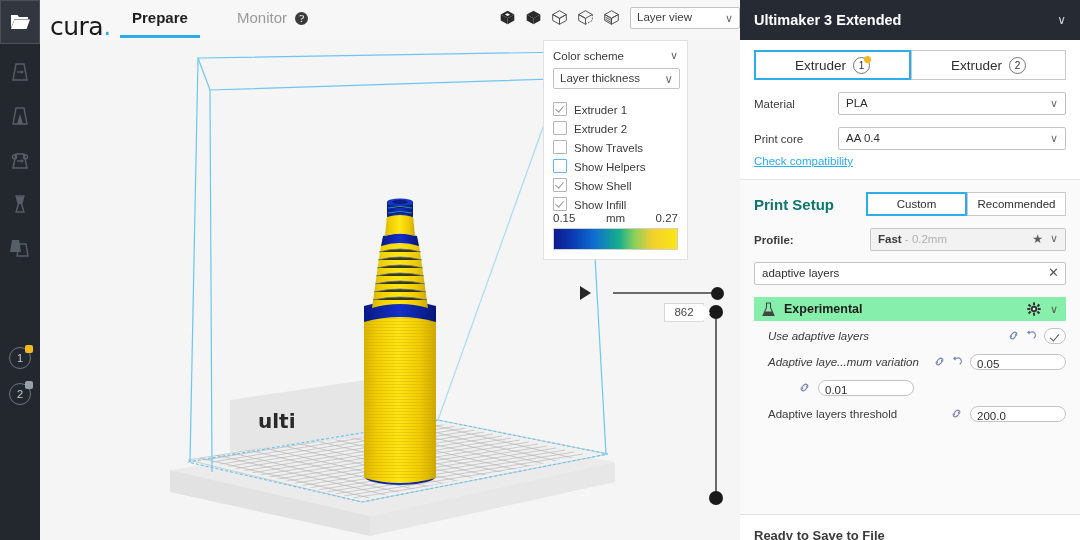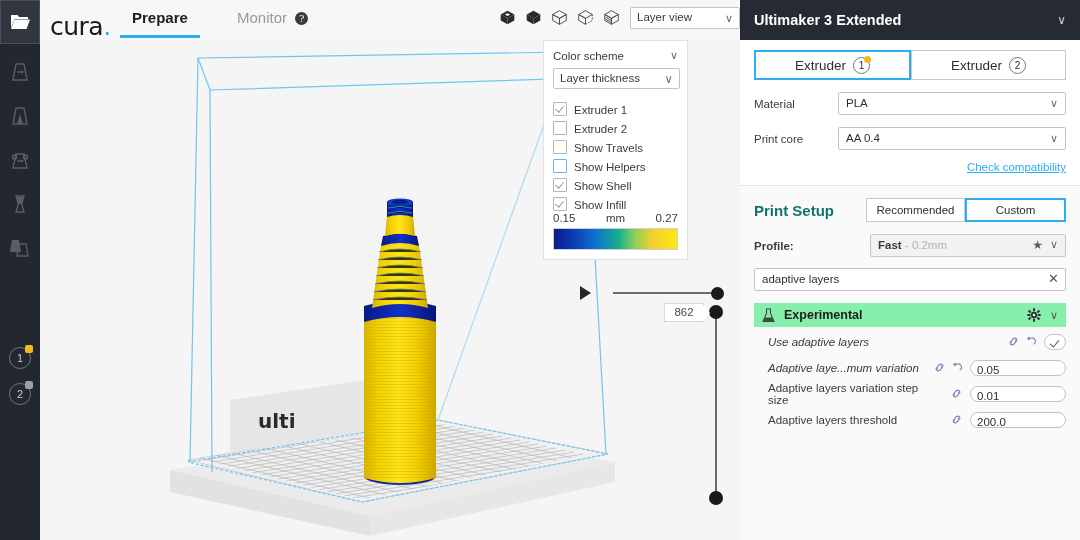--- a/index.html
+++ b/index.html
@@ -166,21 +166,21 @@
     position: absolute; right: -2px; top: -2px; width: 7px; height: 7px; border-radius: 50%;
   }
   .fieldrow { display: flex; align-items: center; margin-top: 12px; }
   .fieldlabel { width: 84px; font-size: 11.5px; color: #3b3b3b; }
   .selbox {
     position: relative; flex: 1; height: 23px; border: 1px solid #c3c3c3; background: #fff;
     border-radius: 2px; font-size: 11.5px; color: #2e2e2e; padding: 4px 20px 0 7px;
   }
   .selbox .cv { position: absolute; right: 7px; top: 4px; color: #6a6a6a; font-size: 11px; }
   #checkcompat {
-    text-align: right; margin-top: 11px; font-size: 11.5px;
+    margin-top: 5px; font-size: 11.5px;
     color: #2badee; text-decoration: underline;
   }
   #setupsection { background: #fafafa; padding: 12px 14px 0 14px; border-top: 1px solid #e4e4e4; }
   .setuprow { display: flex; align-items: center; }
   #setuptitle { font-size: 15px; font-weight: bold; color: #0f766e; flex: 1; }
   .segmented { display: flex; width: 200px; height: 24px; }
   .seg {
     flex: 1; border: 1px solid #c9c9c9; background: #fff; font-size: 11.5px; color: #2e2e2e;
     display: flex; align-items: center; justify-content: center;
   }
@@ -557,22 +557,22 @@
         </div>
       </div>
 
       <div id="checkcompat">Check compatibility</div>
     </div>
 
     <div id="setupsection">
       <div class="setuprow">
         <span id="setuptitle">Print Setup</span>
         <div class="segmented">
+          <div class="seg sel">Custom</div>
           <div class="seg">Recommended</div>
-          <div class="seg sel">Custom</div>
         </div>
       </div>
 
       <div id="profilerow">
         <span id="profilelabel">Profile:</span>
         <div id="profilebox">
           <span class="pname">Fast</span><span class="pqual"> - 0.2mm</span>
           <span class="star">★</span>
           <span class="cv">∨</span>
         </div>
@@ -633,36 +633,36 @@
         </svg>
         <svg width="11" height="11" viewBox="0 0 12 12" fill="none" stroke="#7a86b8" stroke-width="1.2">
           <path d="M9.5,9 A3.6,3.6 0 1 0 6,2.6 L3.4,2.6"></path>
           <path d="M5,1 L3,2.7 L5,4.4"></path>
         </svg>
       </span>
       <span class="svalue">0.05</span>
     </div>
 
     <div class="settingrow">
-      <span class="sname">Adaptive layers variation step size</span>
       <span class="sicons">
         <svg width="11" height="11" viewBox="0 0 12 12" fill="none" stroke="#7a86b8" stroke-width="1.2">
           <path d="M4.2,7.8 A2.2,2.2 0 0 1 4.2,4.6 L5.8,3 A2.2,2.2 0 0 1 9,6.2"></path>
           <path d="M7.8,4.2 A2.2,2.2 0 0 1 7.8,7.4 L6.2,9 A2.2,2.2 0 0 1 3,5.8"></path>
         </svg>
       </span>
       <span class="svalue">0.01</span>
     </div>
 
     <div class="settingrow">
       <span class="sname">Adaptive layers threshold</span>
       <span class="sicons">
         <svg width="11" height="11" viewBox="0 0 12 12" fill="none" stroke="#7a86b8" stroke-width="1.2">
           <path d="M4.2,7.8 A2.2,2.2 0 0 1 4.2,4.6 L5.8,3 A2.2,2.2 0 0 1 9,6.2"></path>
           <path d="M7.8,4.2 A2.2,2.2 0 0 1 7.8,7.4 L6.2,9 A2.2,2.2 0 0 1 3,5.8"></path>
         </svg>
       </span>
       <span class="svalue">200.0</span>
     </div>
 
+    <div id="bottombar">Ready to Save to File</div>
   </div>
 
 </div>
 
 </body></html>

